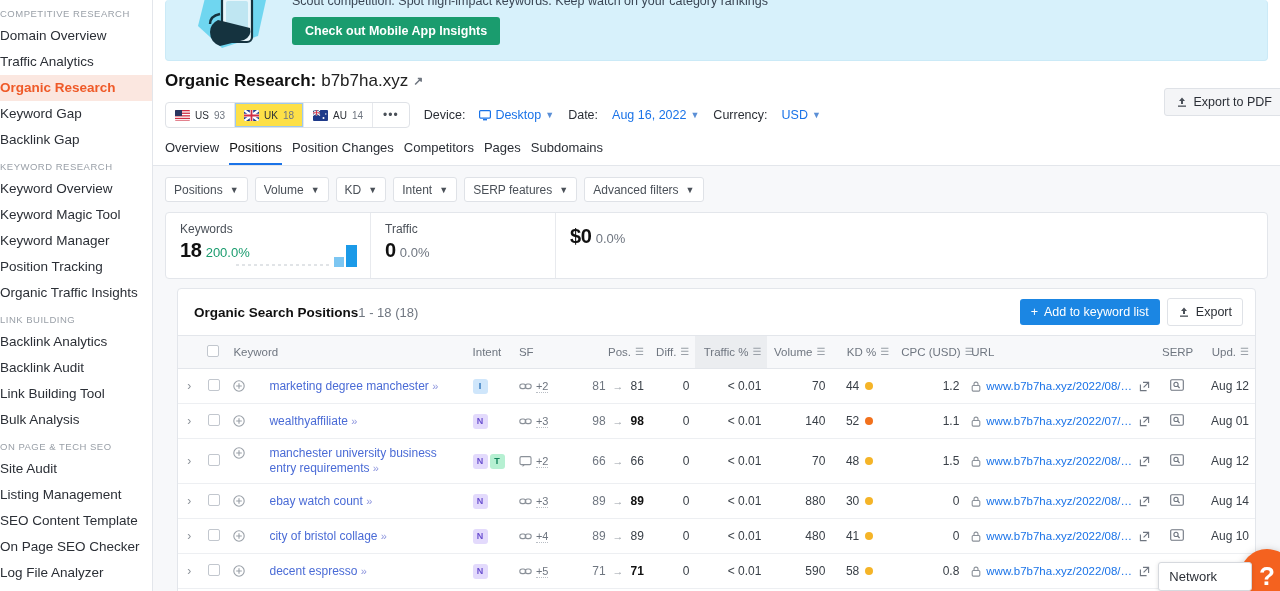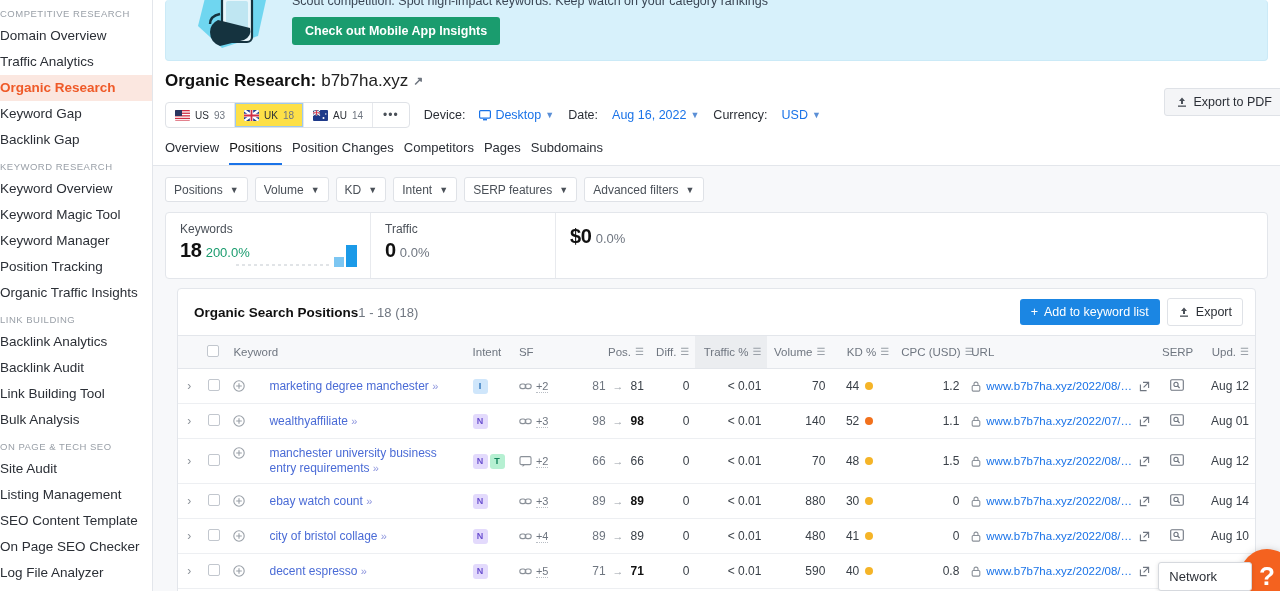--- a/index.html
+++ b/index.html
@@ -801,21 +801,21 @@
                     <span class="pos-from">71</span>
                     <span class="pos-arrow">→</span>
                     <span class="pos-to bold">71</span>
                   </div>
                 </td>
                 <td class="r"><span>0</span></td>
                 <td class="r"><span>&lt; 0.01</span></td>
                 <td class="r"><span>590</span></td>
                 <td>
                   <div class="kd-cell">
-                    <span>40</span>
+                    <span>58</span>
                     <span class="dot" style="background:#f5b427"></span>
                   </div>
                 </td>
                 <td class="r"><span>0.8</span></td>
                 <td>
                   <div class="url-cell">
                     <svg class="lock-ic" width="10" height="11" viewBox="0 0 10 11">
                       <rect x="1.2" y="4.5" width="7.6" height="5.6" rx="1" fill="none" stroke="#8b9199" stroke-width="1.1"></rect>
                       <path d="M3 4.5 V3.1 a2 2 0 0 1 4 0 V4.5" fill="none" stroke="#8b9199" stroke-width="1.1"></path>
                     </svg>

